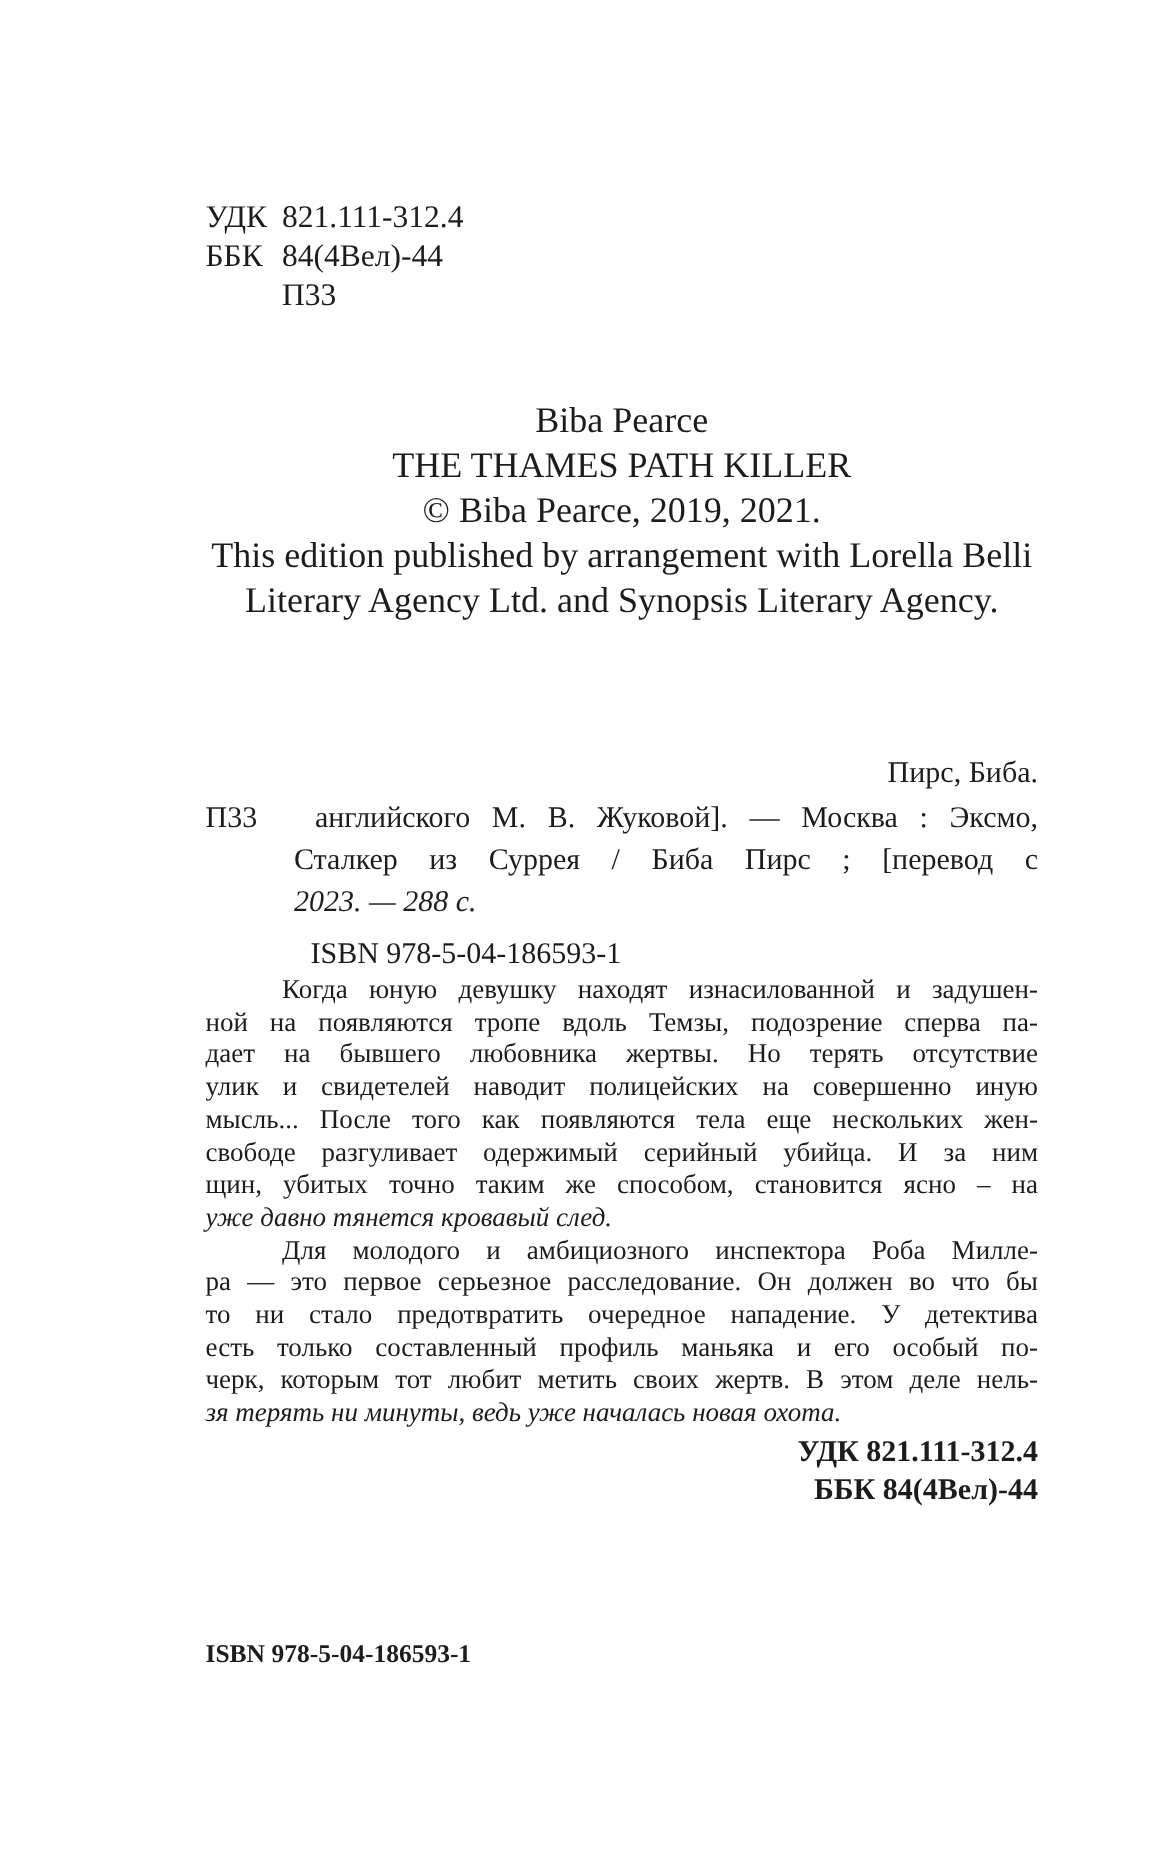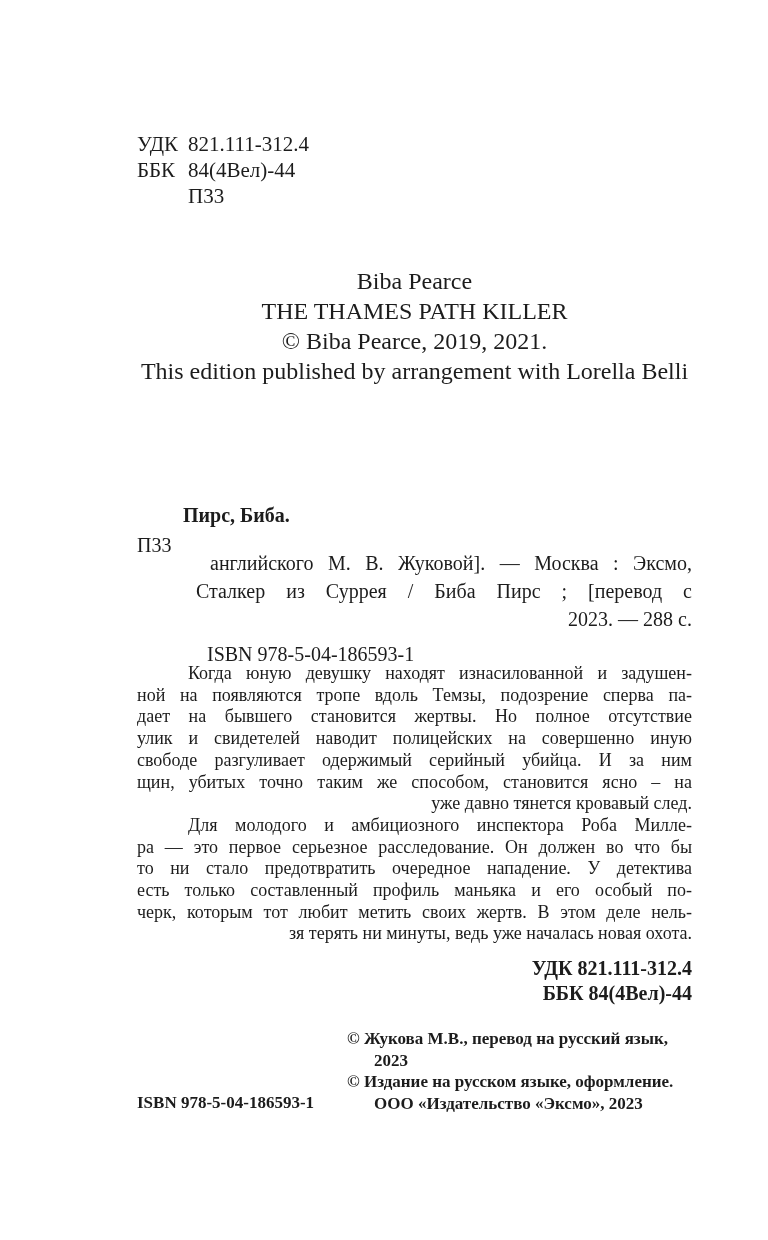--- a/index.html
+++ b/index.html
@@ -17,32 +17,32 @@
   
   .top-block { top:131px; font-size:21px; line-height:26px; }
   .code-label { display:inline-block; width:51px; }
 
   
   .title-block { top:266px; font-size:24px; line-height:30px; text-align:center; }
   .title-block .line { }
 
   
   .card { top:501px; font-size:20px; line-height:28px; }
-  .card-header { margin-left:46px; font-weight:bold; margin-bottom:20px; }
+  .card-header { margin-left:46px; font-weight:normal; margin-bottom:2px;text-align:right; }
   .card-sign { position:absolute; left:0; top:30px; }
   .card-entry { margin-left:59px; width:496px; }
   .card-entry .line:first-child { text-indent:14px; }
   .card-isbn { margin-left:70px; margin-top:7px; }
 
   
   .just .line { text-align:justify; text-align-last:justify; }
-  .just .line:last-child { text-align:right; text-align-last:auto; }
+  .just .line:last-child { text-align:left; text-align-last:auto;font-style:italic; }
 
   
-  .annotation { top:663px; font-size:18px; line-height:21.7px; }
+  .annotation { top:649px; font-size:18px; line-height:21.7px; }
   .par .line:first-child { text-indent:51px; }
 
   
   .codes-right { top:956px; font-size:20px; line-height:25px; font-weight:bold; text-align:right; }
 
   
   .footer { top:1028px; font-size:17px; line-height:21.5px; font-weight:bold; }
   .footer-isbn { position:absolute; left:0; top:64px; white-space:nowrap; }
   .cr-col { margin-left:210px; width:350px; }
   .cr-item .line { white-space:nowrap; }
@@ -64,40 +64,42 @@
       <span class="code-label"></span><span>П33</span>
     </div>
   </div>
 
   <div class="col title-block">
     <div>Biba Pearce</div>
     <div>THE THAMES PATH KILLER</div>
     <div>© Biba Pearce, 2019, 2021.</div>
     <div>
         <div class="line">This edition published by arrangement with Lorella Belli</div>
+        <div class="line">Literary Agency Ltd. and Synopsis Literary Agency.</div>
       </div>
   </div>
 
   <div class="col card">
     <div class="card-header">Пирс, Биба.</div>
     <div class="card-sign">П33</div>
     <div class="card-entry just">
         <div class="line">английского М. В. Жуковой]. — Москва : Эксмо,</div>
         <div class="line">Сталкер из Суррея / Биба Пирс ; [перевод с</div>
         <div class="line">2023. — 288 с.</div>
       </div>
     <div class="card-isbn">ISBN 978-5-04-186593-1</div>
   </div>
 
   <div class="col annotation">
     <div class="par just">
         <div class="line">Когда юную девушку находят изнасилованной и задушен-</div>
         <div class="line">ной на появляются тропе вдоль Темзы, подозрение сперва па-</div>
-        <div class="line">дает на бывшего становится жертвы. Но полное отсутствие</div>
+        <div class="line">дает на бывшего любовника жертвы. Но терять отсутствие</div>
         <div class="line">улик и свидетелей наводит полицейских на совершенно иную</div>
+        <div class="line">мысль... После того как появляются тела еще нескольких жен-</div>
         <div class="line">свободе разгуливает одержимый серийный убийца. И за ним</div>
         <div class="line">щин, убитых точно таким же способом, становится ясно – на</div>
         <div class="line">уже давно тянется кровавый след.</div>
       </div>
     <div class="par just">
         <div class="line">Для молодого и амбициозного инспектора Роба Милле-</div>
         <div class="line">ра — это первое серьезное расследование. Он должен во что бы</div>
         <div class="line">то ни стало предотвратить очередное нападение. У детектива</div>
         <div class="line">есть только составленный профиль маньяка и его особый по-</div>
         <div class="line">черк, которым тот любит метить своих жертв. В этом деле нель-</div>
@@ -105,25 +107,15 @@
       </div>
   </div>
 
   <div class="col codes-right">
     <div>УДК 821.111-312.4</div>
     <div>ББК 84(4Вел)-44</div>
   </div>
 
   <div class="col footer">
     <div class="footer-isbn">ISBN 978-5-04-186593-1</div>
-    <div class="cr-col">
-      <div class="cr-item">
-          <div class="line">© Жукова М.В., перевод на русский язык,</div>
-          <div class="line">2023</div>
-        </div>
-      <div class="cr-item">
-          <div class="line">© Издание на русском языке, оформление.</div>
-          <div class="line">ООО «Издательство «Эксмо», 2023</div>
-        </div>
-    </div>
   </div>
 
 </div>
 
 </body></html>

